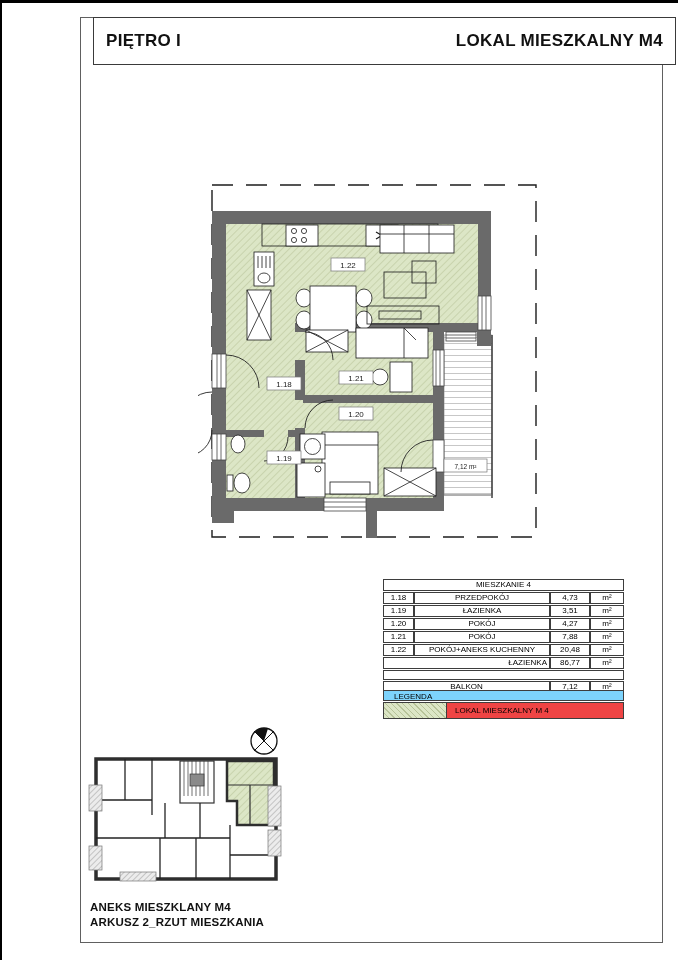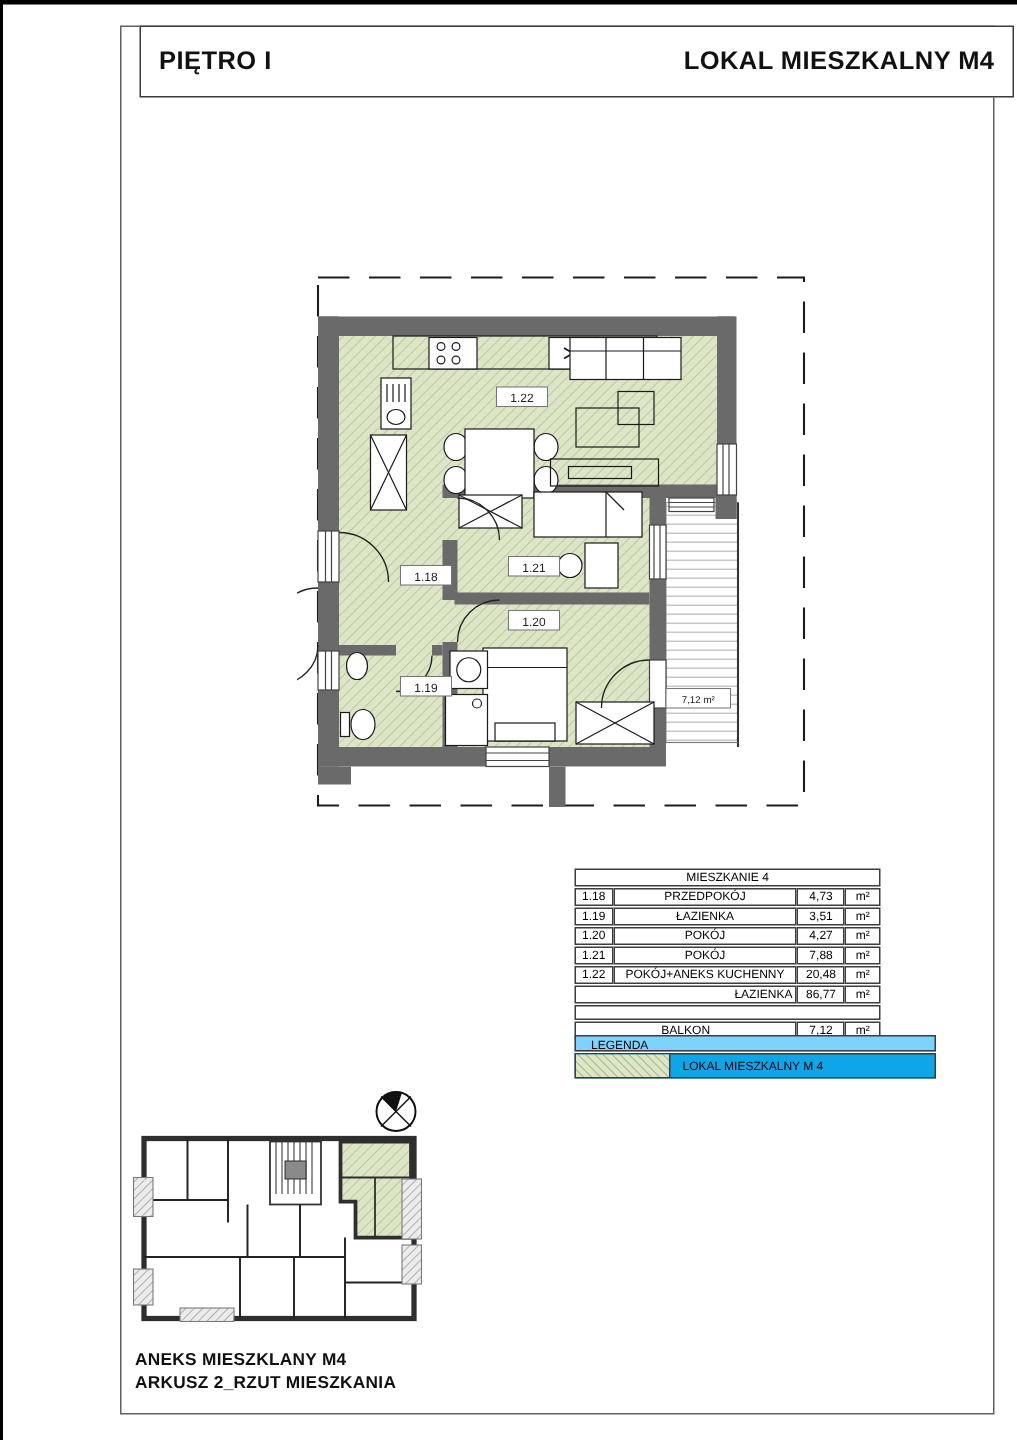--- a/index.html
+++ b/index.html
@@ -12,32 +12,32 @@
   .titlebar{position:absolute;left:80px;top:17px;width:583px;height:48px;
             border:1.5px solid #3a3a3a;box-sizing:border-box;background:#fff;
             display:flex;align-items:center;justify-content:space-between;
             padding:0 12px;font-weight:bold;font-size:17px;letter-spacing:.3px;margin-left:13px;}
   .plan-wrap{position:absolute;left:198px;top:175px;width:352px;height:372px;}
   .watermark{position:absolute;left:234px;top:458px;width:210px;height:44px;
              font-size:33px;font-weight:bold;letter-spacing:2px;text-align:center;
              color:rgba(120,120,120,0.55);text-shadow:0 0 1px rgba(255,255,255,.8);
              z-index:5;line-height:44px;}
   
-  .area-table{position:absolute;left:383px;top:578px;width:204px;
+  .area-table{position:absolute;left:383px;top:578px;width:241px;
               border-collapse:separate;border-spacing:0 1px;font-size:8px;color:#000;}
   .area-table td{border:1px solid #3d3d3d;height:10px;line-height:10px;
                  padding:0 2px;text-align:center;background:#fff;white-space:nowrap;}
   .area-table td.empty{height:8px;}
   .area-table td.right{text-align:right;}
   
   .legend{position:absolute;left:383px;top:690px;width:241px;font-size:8px;color:#000;}
   .legend-title{border:1px solid #3d3d3d;height:11px;line-height:11px;
                 padding-left:10px;box-sizing:border-box;background:#7dd3fc;}
   .legend-row{margin-top:1px;border:1px solid #3d3d3d;height:15px;display:flex;
-              align-items:stretch;background:#0ea5e9;}
+              align-items:stretch;background:#ef4444;}
   .legend-swatch{width:62px;border-right:1px solid #3d3d3d;
      background:repeating-linear-gradient(45deg,#dce6c6 0,#dce6c6 3px,#b7c399 3px,#b7c399 4px);}
   .legend-label{flex:1;line-height:15px;padding-left:8px;}
   .footer{position:absolute;left:90px;top:900px;font-weight:bold;font-size:11.5px;
           line-height:15px;letter-spacing:.2px;}
 </style>
 </head>
 <body>
 
 <div class="sheet">

